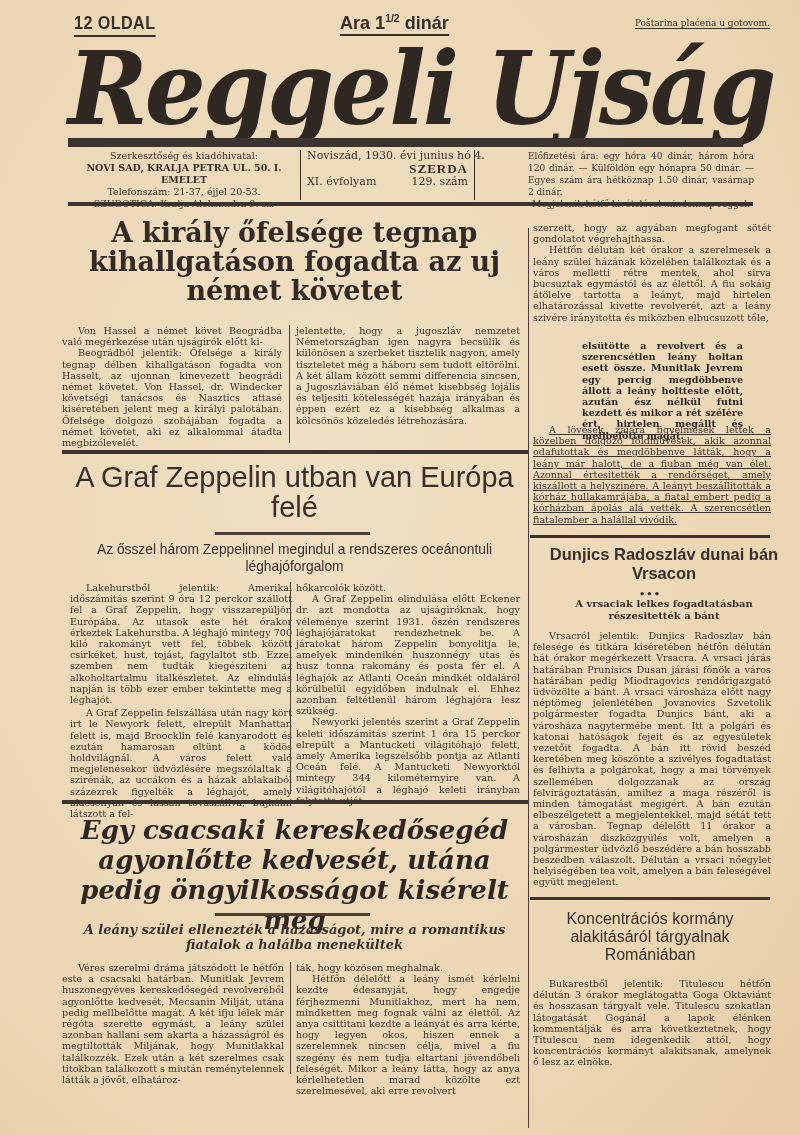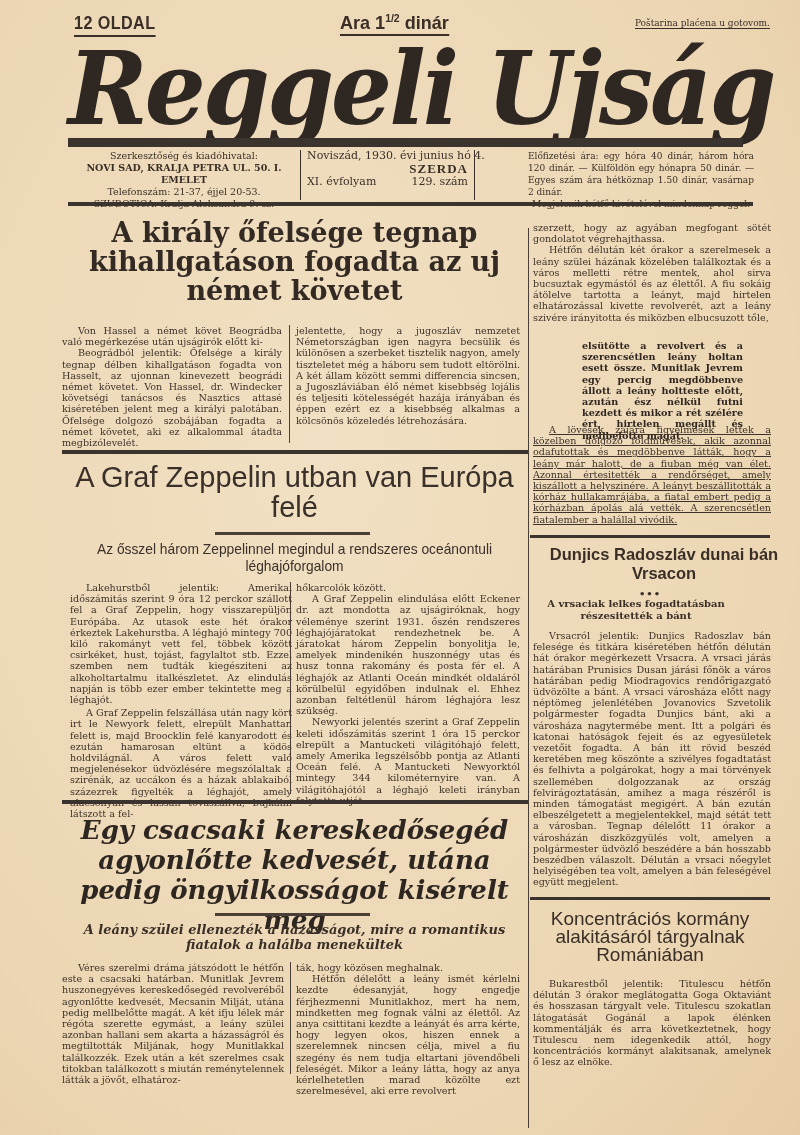--- a/index.html
+++ b/index.html
@@ -43,22 +43,22 @@
   .col-text p { text-indent: 16px; }
   .headline1 { left: 62px; top: 218px; width: 465px; text-align: center; font-family: "DejaVu Serif", serif; font-weight: bold; font-size: 27px; line-height: 29px; color: #342a24; }
   .hr-thick { height: 4px; background: #3b332d; }
   .headline2 { left: 62px; top: 462px; width: 465px; text-align: center; font-family: "Liberation Sans", sans-serif; font-size: 29px; line-height: 30px; color: #3a302a; }
   .short-rule { height: 3px; background: #4a3f36; }
   .sub2 { left: 62px; top: 540px; width: 465px; text-align: center; font-family: "Liberation Sans", sans-serif; font-size: 15px; line-height: 17px; color: #3a302a; transform: scaleX(0.92); }
   .headline3 { left: 62px; top: 815px; width: 465px; text-align: center; font-family: "DejaVu Serif", serif; font-style: italic; font-weight: bold; font-size: 26px; line-height: 30px; color: #2e2620; }
   .sub3 { left: 62px; top: 922px; width: 465px; text-align: center; font-family: "DejaVu Serif", serif; font-style: italic; font-weight: bold; font-size: 13px; line-height: 15px; }
   .headline4 { left: 544px; top: 545px; width: 240px; text-align: center; font-family: "Liberation Sans", sans-serif; font-weight: bold; font-size: 16.5px; line-height: 19px; }
   .dots { left: 530px; top: 588px; width: 240px; text-align: center; font-size: 10px; font-weight: bold; letter-spacing: 1px; }
-  .sub4 { left: 516px; top: 598px; width: 240px; text-align: center; font-size: 10px; line-height: 12px; font-weight: bold; }
-  .headline5 { left: 530px; top: 910px; width: 240px; text-align: center; font-family: "Liberation Sans", sans-serif; font-size: 19px; line-height: 18px; }
+  .sub4 { left: 544px; top: 598px; width: 240px; text-align: center; font-size: 10px; line-height: 12px; font-weight: bold; }
+  .headline5 { left: 530px; top: 910px; width: 240px; text-align: center; font-family: "Liberation Sans", sans-serif; font-size: 16px; line-height: 18px; }
   .inset { font-weight: bold; text-indent: 0; }
   .inset p { text-indent: 0; margin-left: 29px; }
 </style>
 </head>
 <body>
 
 <div class="page">
 
   <div class="abs topline pages">12 OLDAL</div>
   <div class="abs topline price"><span>Ara 1</span><sup>1/2</sup><span> dinár</span></div>

